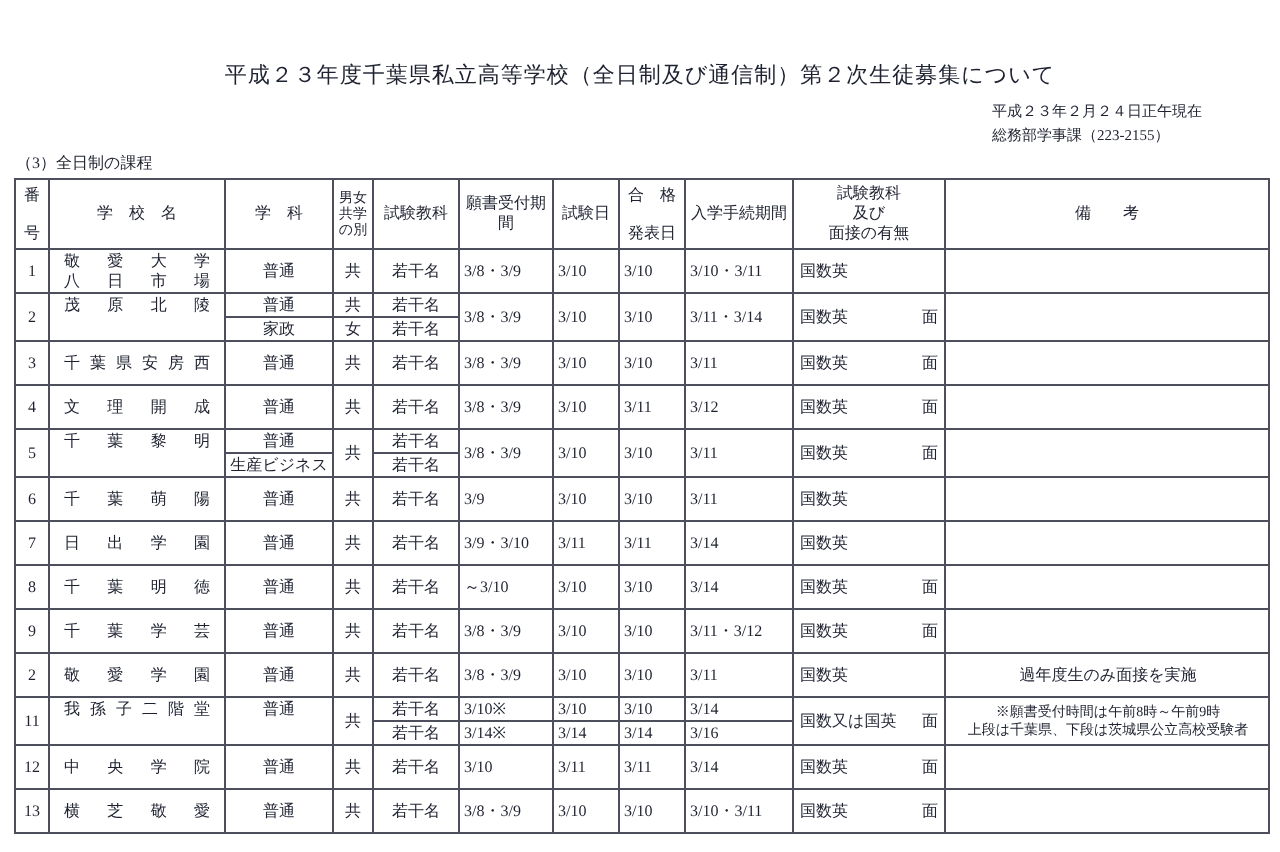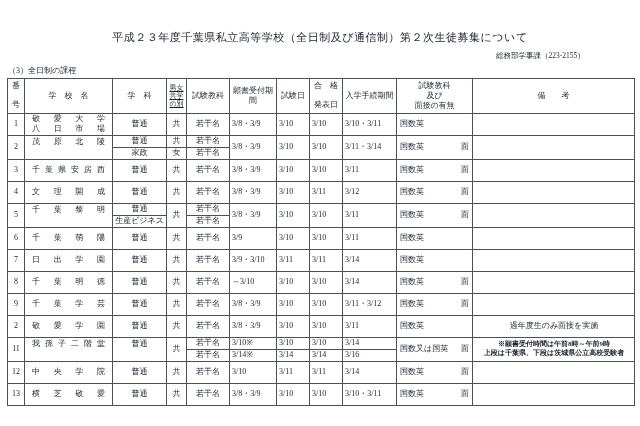--- a/index.html
+++ b/index.html
@@ -38,33 +38,34 @@
   }
   thead th{height:34px;font-weight:normal;font-size:8px;}
   tr.sub td{height:11px;}
   .ctr{text-align:center}
   .rt{text-align:left;padding-right:3px}
   .lt{text-align:center;padding-left:3px}
   .top{vertical-align:top;padding-top:1px}
   .just .line{display:block;text-align:justify;text-align-last:justify;padding:0 5px;}
   .hl .line{display:block;text-align:center;}
   .vsp .line + .line{margin-top:9px;}
-  .tight{font-size:7px;line-height:1.15;text-decoration:underline;}
+  .tight{font-size:7px;line-height:1.15;}
   .subjcell{padding:0 3px;margin-left:40px;}
   .subjcell .subj{float:left;}
   .subjcell .face{float:right;}
   .small{font-size:7px;line-height:1.3;}
-  .rem-line{display:block;font-weight:bold;}
+  .rem-line{display:block;}
 </style>
 </head>
 <body>
 
 <div class="title">平成２３年度千葉県私立高等学校（全日制及び通信制）第２次生徒募集について</div>
 
 <div class="meta">
+  <div>平成２３年２月２４日正午現在</div>
   <div>総務部学事課（223-2155）</div>
 </div>
 
 <div class="section">（3）全日制の課程</div>
 
 <table>
   <colgroup>
     <col class="c-no">
       <col class="c-school">
       <col class="c-dept">

